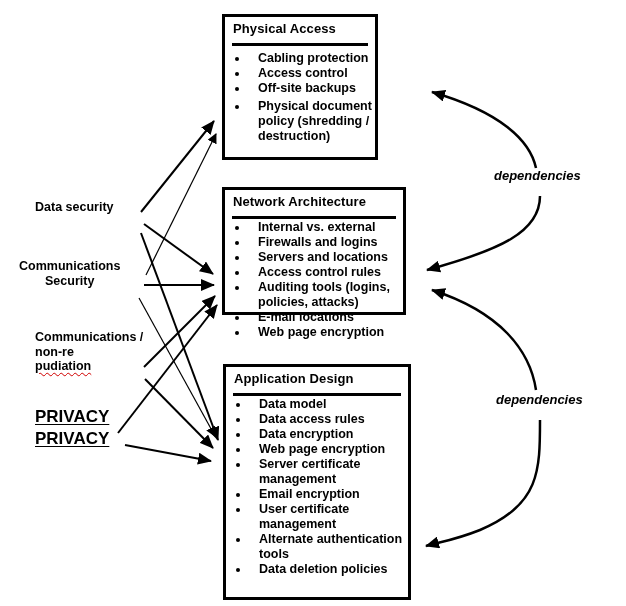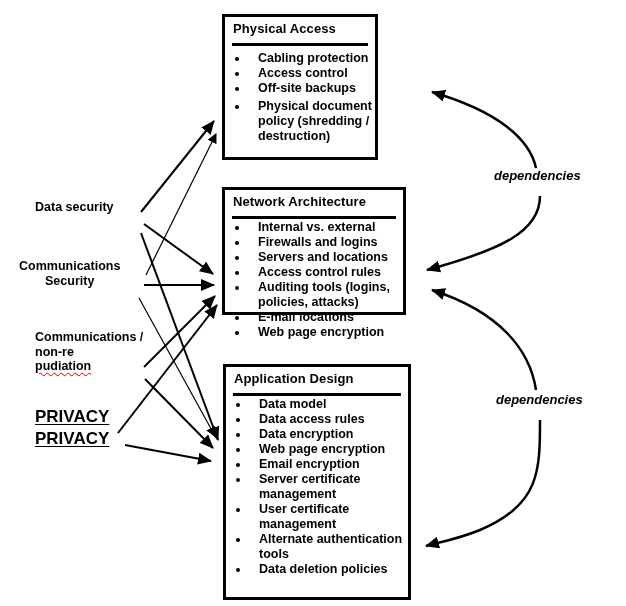--- a/index.html
+++ b/index.html
@@ -74,22 +74,22 @@
 </div>
 
 <div class="box" style="left:223px; top:364px; width:188px; height:236px;">
   <div class="box-title">Application Design</div>
   <div class="box-rule" style="top:26px;"></div>
   <ul class="box-list" style="top:30px; width:170px;">
     <li>Data model</li>
     <li>Data access rules</li>
     <li>Data encryption</li>
     <li>Web page encryption</li>
+    <li>Server certificate management</li>
     <li>Email encryption</li>
-    <li>Server certificate management</li>
     <li>User certificate management</li>
     <li>Alternate authentication tools</li>
     <li>Data deletion policies</li>
   </ul>
 </div>
 
 <div class="src" style="left:35px; top:200px;">
   <span>Data security</span>
 </div>
 <div class="src" style="left:19px; top:259px;text-align:center;">

